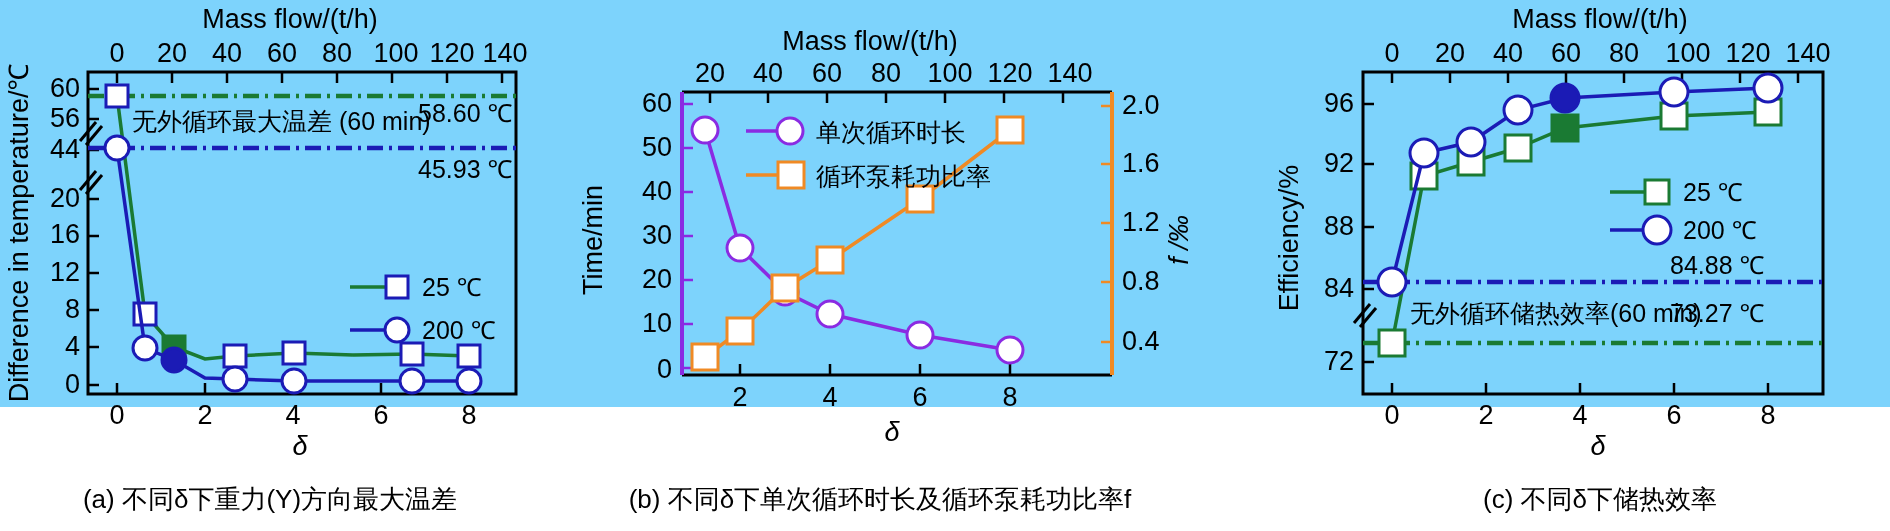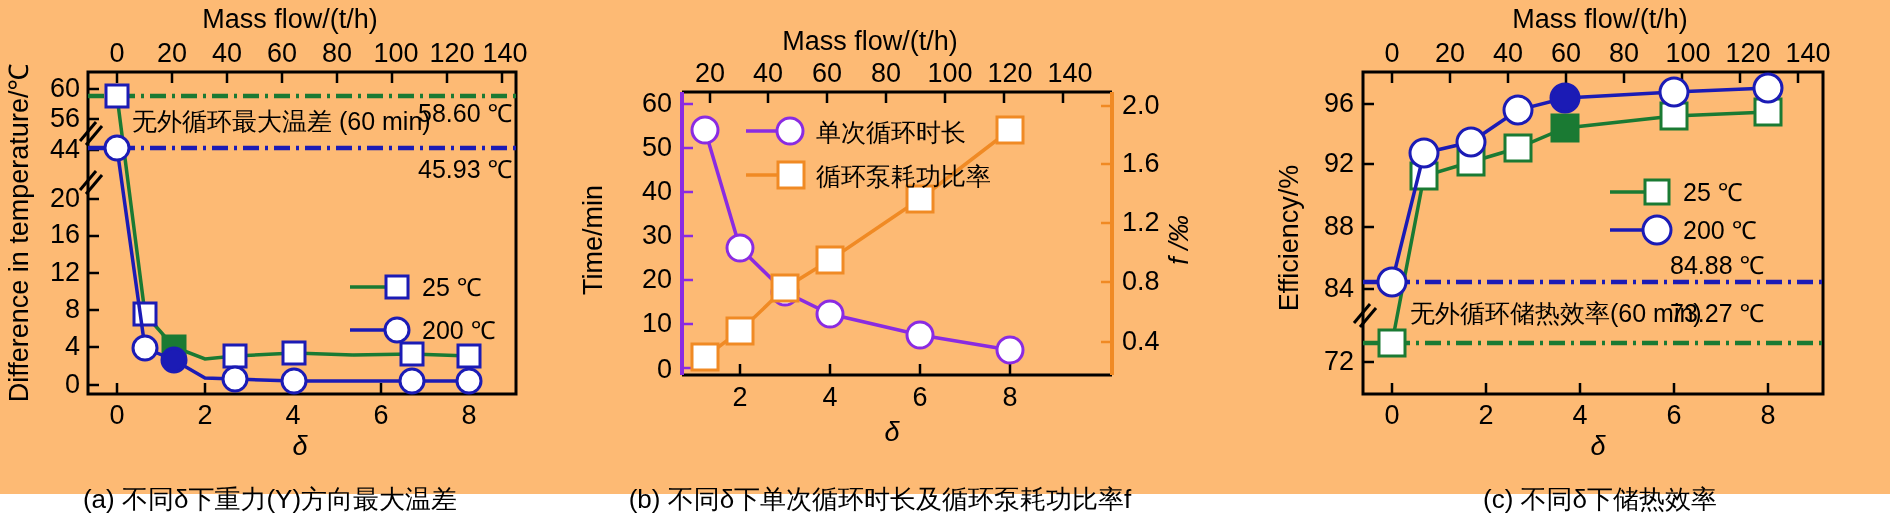--- a/index.html
+++ b/index.html
@@ -1,17 +1,17 @@
 <!DOCTYPE html>
 <html><head>
 <meta charset="utf-8">
 <style>
   html,body{margin:0;padding:0;background:#ffffff;}
   body{width:1890px;height:531px;font-family:"Liberation Sans",sans-serif;overflow:hidden;}
-  .figure{position:relative;width:1890px;height:494px;background:#fdba74;}
+  .figure{position:relative;width:1890px;height:407px;background:#7dd3fc;}
   .panel{position:absolute;top:0;height:531px;}
   svg{display:block;overflow:visible;}
   text{font-family:"Liberation Sans",sans-serif;fill:#000;}
   .axtitle{font-size:27px;}
   .ticklbl{font-size:27px;}
   .axname{font-size:27px;}
   .legtxt{font-size:25px;}
   .anntxt{font-size:25px;}
   .cnlbl{font-size:25px;}
   .caption{font-size:26px;}

